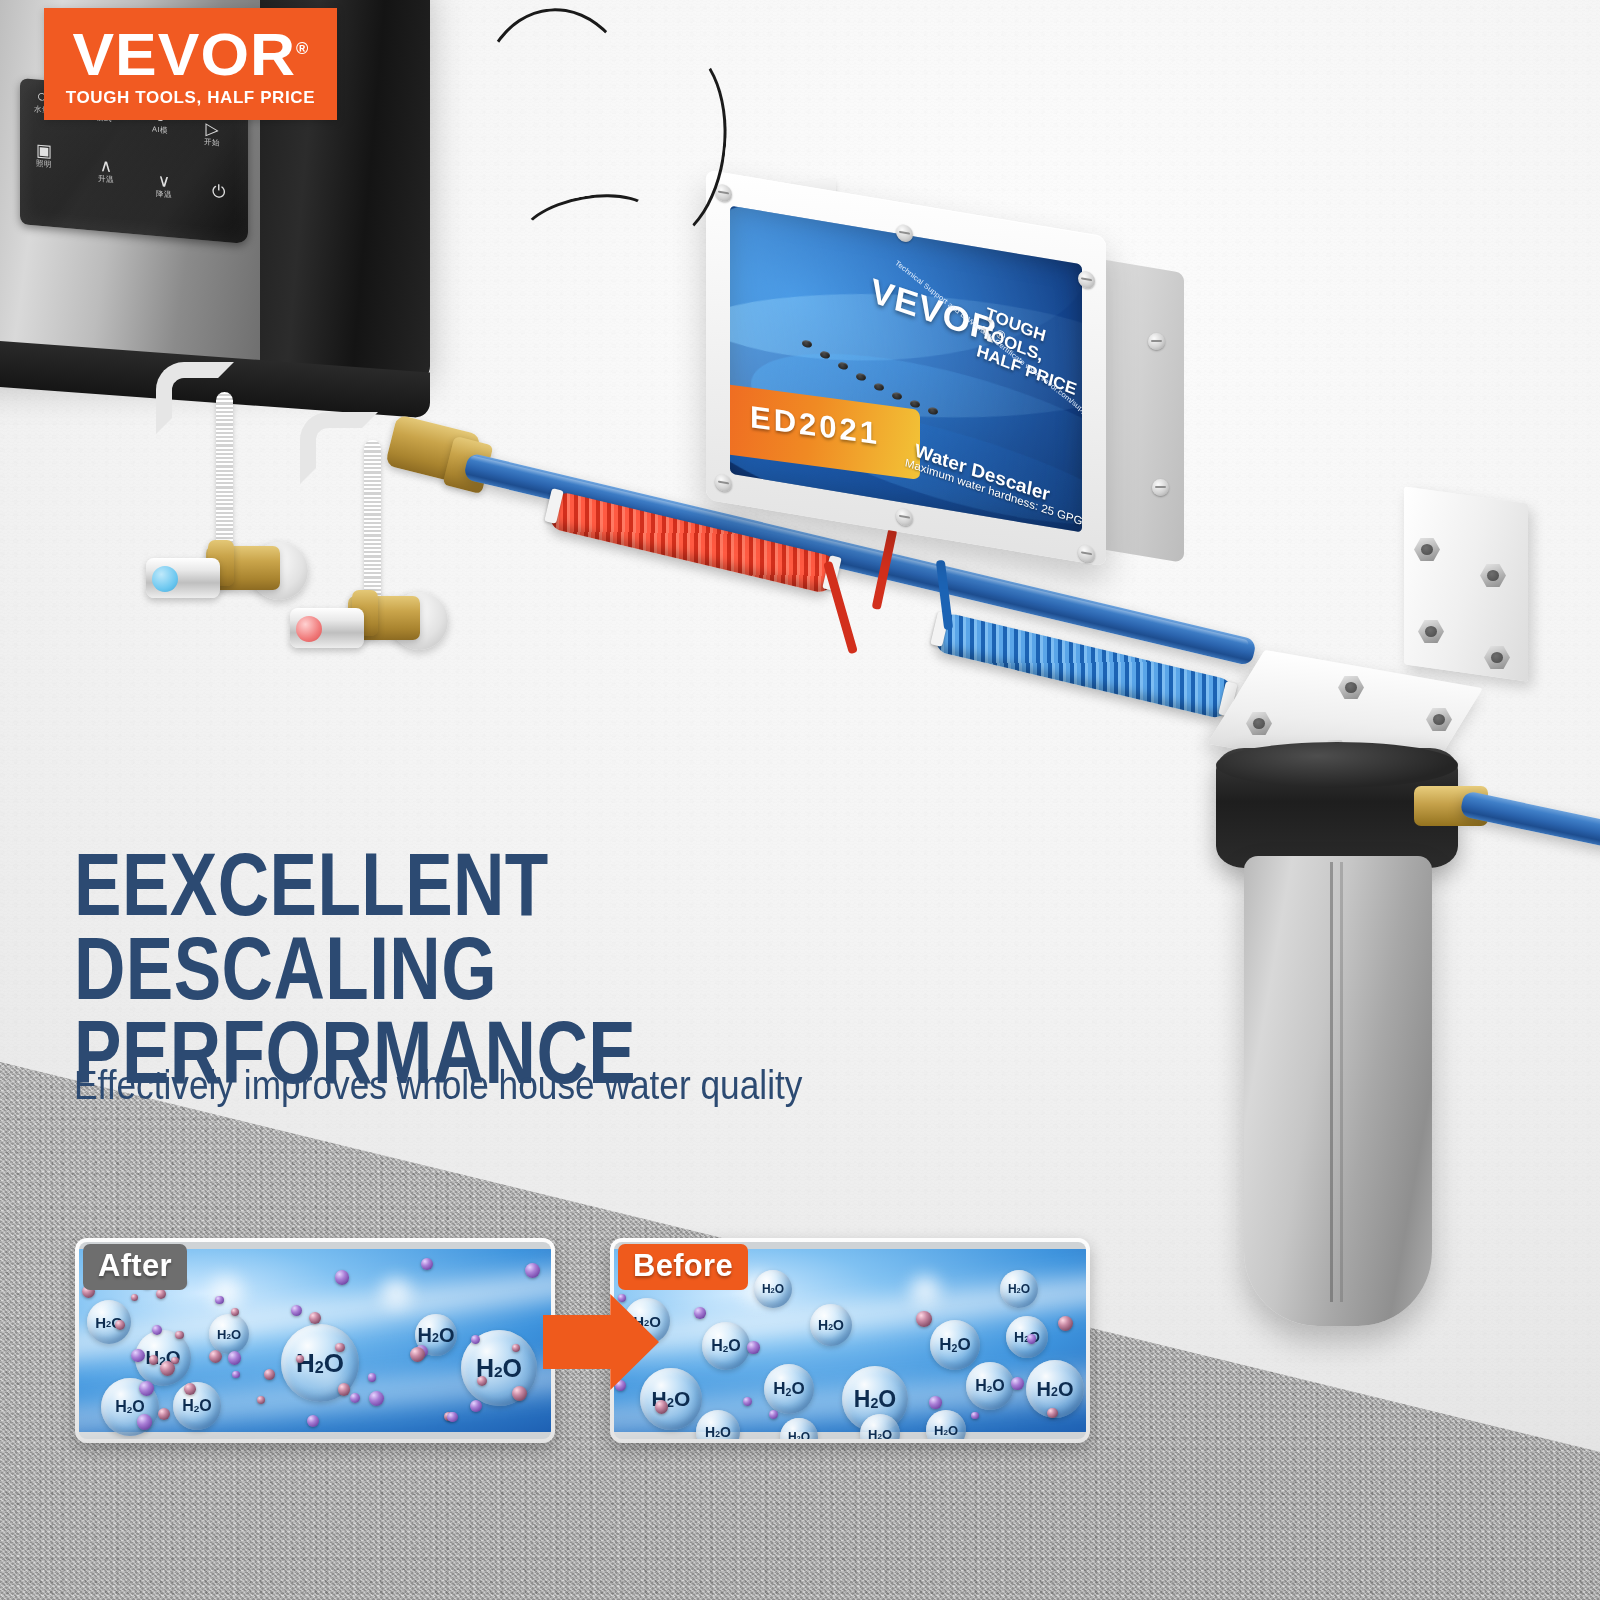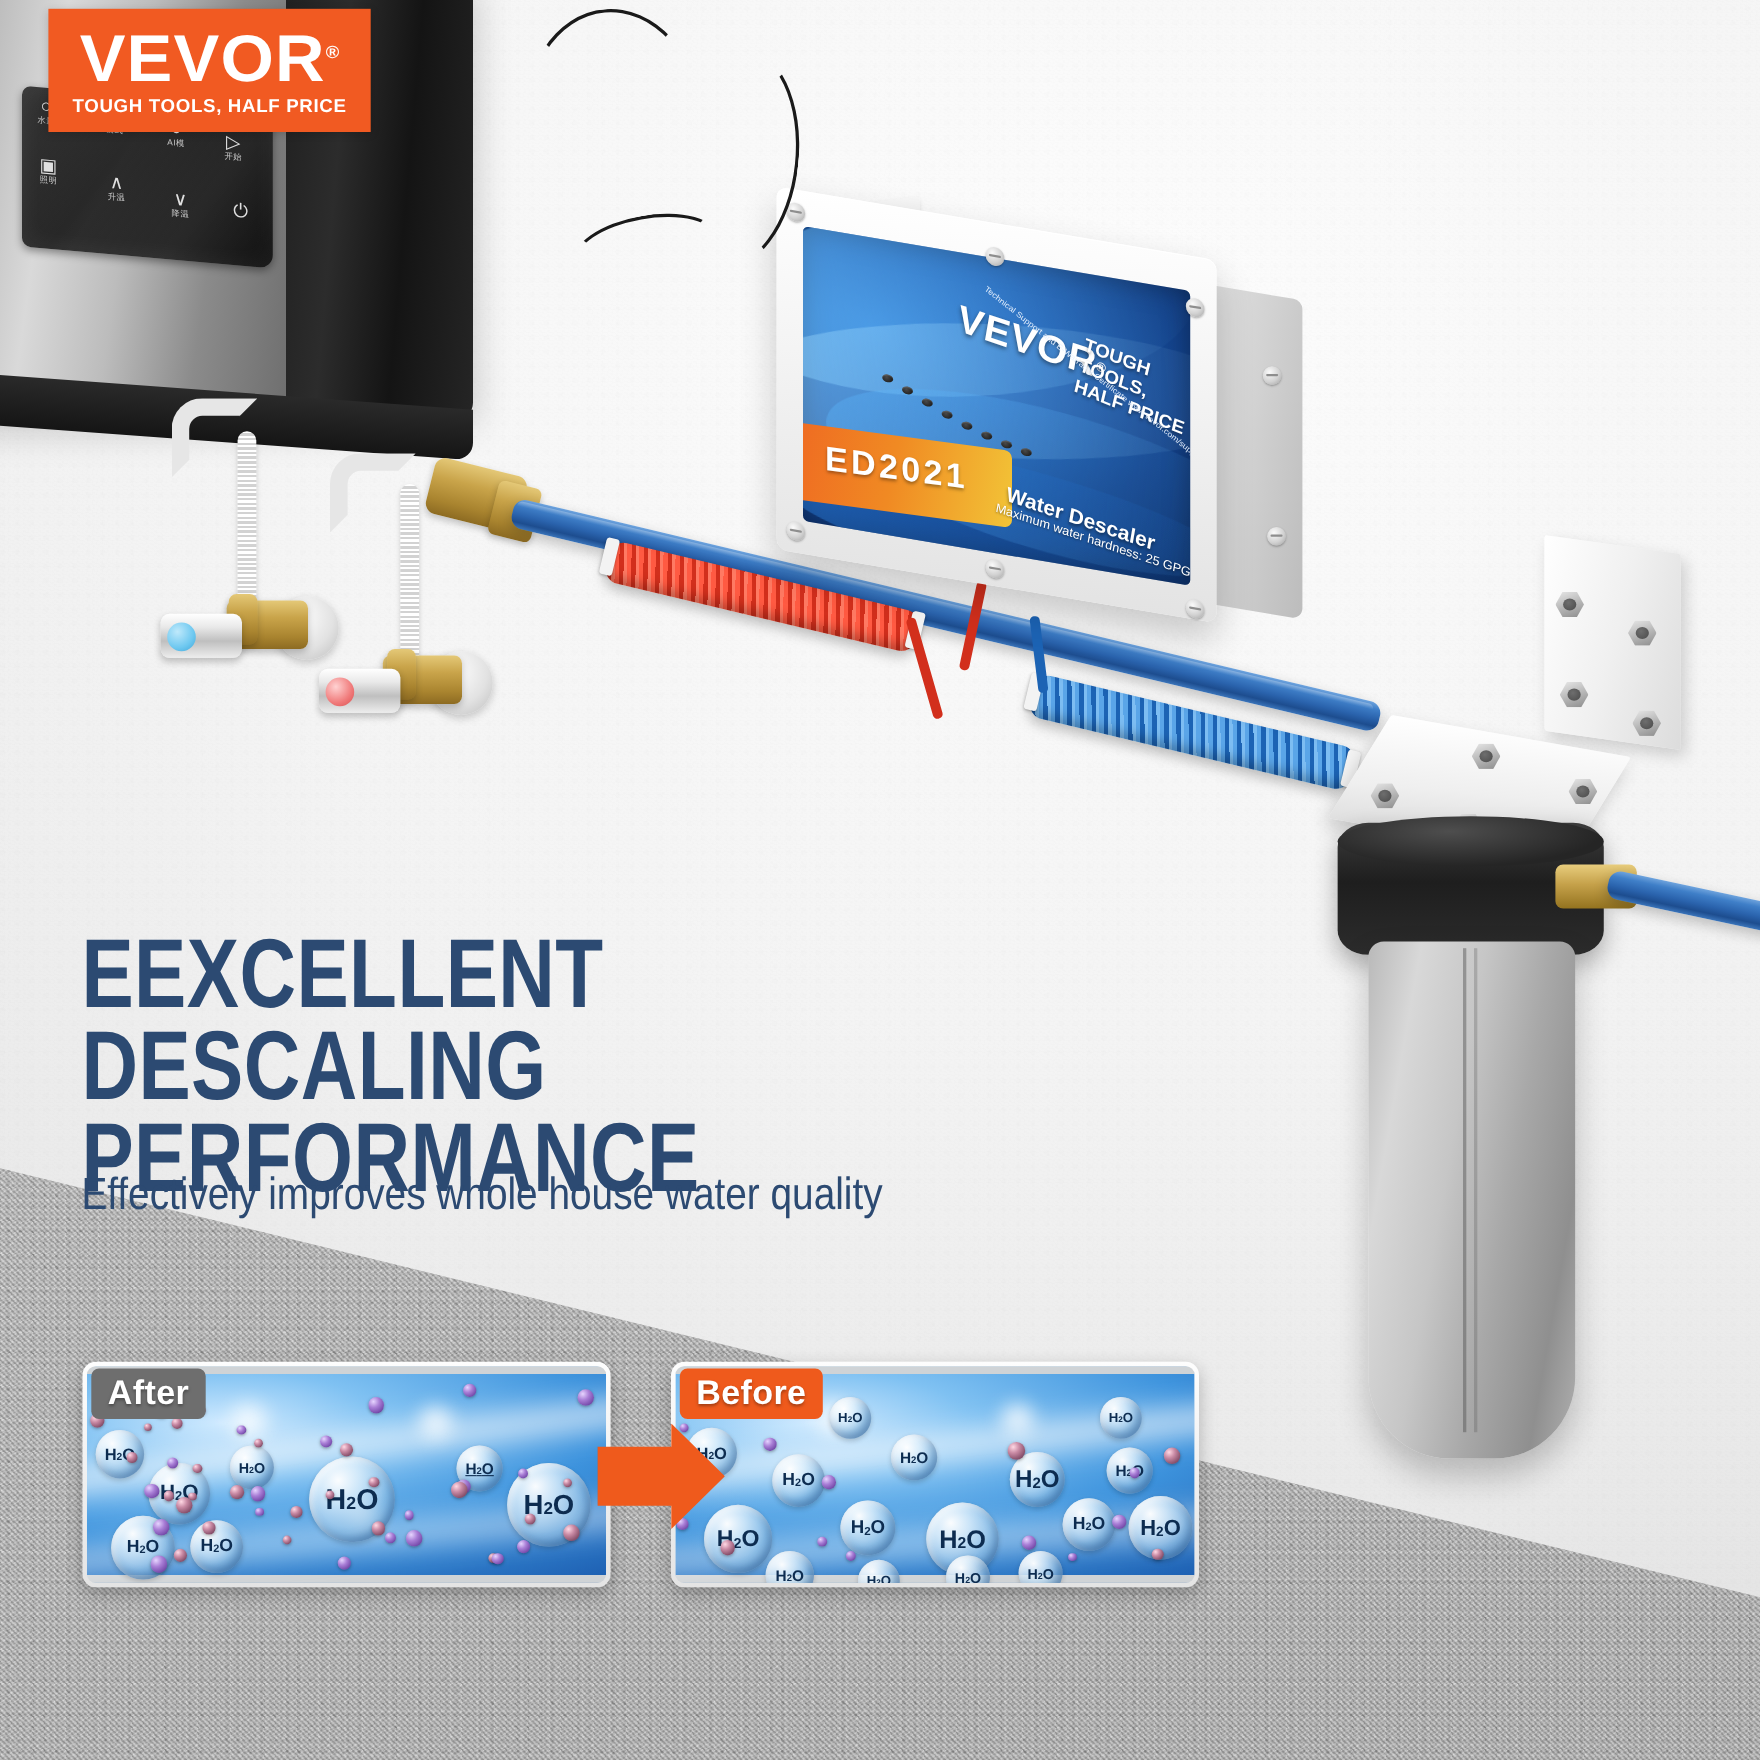--- a/index.html
+++ b/index.html
@@ -389,21 +389,21 @@
         <div class="glow" style="left:120px;top:28px;width:54px;height:44px;"></div>
         <div class="glow" style="left:292px;top:30px;width:50px;height:42px;"></div>
         <div class="glow" style="left:230px;top:118px;width:44px;height:36px;"></div>
         <div id="before-mols">
             <div class="h2o" style="left: 8px; top: 58px; width: 44px; height: 44px; font-size: 15px;">H<sub>2</sub>O</div>
             <div class="h2o" style="left: 56px; top: 88px; width: 56px; height: 56px; font-size: 19px;">H<sub>2</sub>O</div>
             <div class="h2o" style="left: 130px; top: 72px; width: 40px; height: 40px; font-size: 13px;">H<sub>2</sub>O</div>
             <div class="h2o" style="left: 22px; top: 136px; width: 58px; height: 58px; font-size: 16px;">H<sub>2</sub>O</div>
             <div class="h2o" style="left: 94px; top: 140px; width: 48px; height: 48px; font-size: 16px;">H<sub>2</sub>O</div>
             <div class="h2o" style="left: 202px; top: 82px; width: 78px; height: 78px; font-size: 26px;">H<sub>2</sub>O</div>
-            <div class="h2o" style="left: 336px; top: 72px; width: 42px; height: 42px; font-size: 14px; text-decoration: underline;">H<sub>2</sub>O</div>
+            <div class="h2o" style="left: 336px; top: 72px; width: 42px; height: 42px; font-size: 20px;">H<sub>2</sub>O</div>
             <div class="h2o" style="left: 382px; top: 88px; width: 76px; height: 76px; font-size: 25px;">H<sub>2</sub>O</div>
           </div>
         <div id="before-ions">
             <div class="ion" style="width: 9.88546px; height: 9.88546px; left: 76.9022px; top: 47.3221px;"></div>
             <div class="ion v" style="width: 12.9699px; height: 12.9699px; left: 336.288px; top: 102.581px;"></div>
             <div class="ion v" style="width: 11.2395px; height: 11.2395px; left: 211.826px; top: 62.7197px;"></div>
             <div class="ion v" style="width: 8.58314px; height: 8.58314px; left: 136.047px; top: 53.5667px;"></div>
             <div class="ion" style="width: 9.55644px; height: 9.55644px; left: 69.6309px; top: 113.319px;"></div>
             <div class="ion v" style="width: 15.3816px; height: 15.3816px; left: 57.5147px; top: 172.322px;"></div>
             <div class="ion" style="width: 7.94749px; height: 7.94749px; left: 178.341px; top: 154.182px;"></div>
@@ -461,21 +461,21 @@
             <div class="h2o" style="left: 10px; top: 56px; width: 46px; height: 46px; font-size: 15px;">H<sub>2</sub>O</div>
             <div class="h2o" style="left: 26px; top: 126px; width: 62px; height: 62px; font-size: 21px;">H<sub>2</sub>O</div>
             <div class="h2o" style="left: 88px; top: 80px; width: 48px; height: 48px; font-size: 16px;">H<sub>2</sub>O</div>
             <div class="h2o" style="left: 82px; top: 168px; width: 44px; height: 44px; font-size: 14px;">H<sub>2</sub>O</div>
             <div class="h2o" style="left: 140px; top: 28px; width: 38px; height: 38px; font-size: 12px; text-align: center;">H<sub>2</sub>O</div>
             <div class="h2o" style="left: 150px; top: 122px; width: 50px; height: 50px; font-size: 17px;">H<sub>2</sub>O</div>
             <div class="h2o" style="left: 166px; top: 176px; width: 38px; height: 38px; font-size: 12px;">H<sub>2</sub>O</div>
             <div class="h2o" style="left: 196px; top: 62px; width: 42px; height: 42px; font-size: 14px;">H<sub>2</sub>O</div>
             <div class="h2o" style="left: 228px; top: 124px; width: 66px; height: 66px; font-size: 23px;">H<sub>2</sub>O</div>
             <div class="h2o" style="left: 246px; top: 172px; width: 40px; height: 40px; font-size: 13px;">H<sub>2</sub>O</div>
-            <div class="h2o" style="left: 304px; top: 78px; width: 50px; height: 50px; font-size: 22px;">H<sub>2</sub>O</div>
+            <div class="h2o" style="left: 316px; top: 78px; width: 50px; height: 50px; font-size: 17px;">H<sub>2</sub>O</div>
             <div class="h2o" style="left: 312px; top: 168px; width: 40px; height: 40px; font-size: 13px;">H<sub>2</sub>O</div>
             <div class="h2o" style="left: 352px; top: 120px; width: 48px; height: 48px; font-size: 16px;">H<sub>2</sub>O</div>
             <div class="h2o" style="left: 386px; top: 28px; width: 38px; height: 38px; font-size: 12px;">H<sub>2</sub>O</div>
             <div class="h2o" style="left: 392px; top: 74px; width: 42px; height: 42px; font-size: 14px;">H<sub>2</sub>O</div>
             <div class="h2o" style="left: 412px; top: 118px; width: 58px; height: 58px; font-size: 20px;">H<sub>2</sub>O</div>
           </div>
         <div id="after-ions">
             <div class="ion v" style="width: 9.41493px; height: 9.41493px; left: 413.089px; top: 92.1075px;"></div>
             <div class="ion v" style="width: 8.98083px; height: 8.98083px; left: 129.471px; top: 154.856px;"></div>
             <div class="ion" style="width: 13.843px; height: 13.843px; left: 40.5849px; top: 158.435px;"></div>

